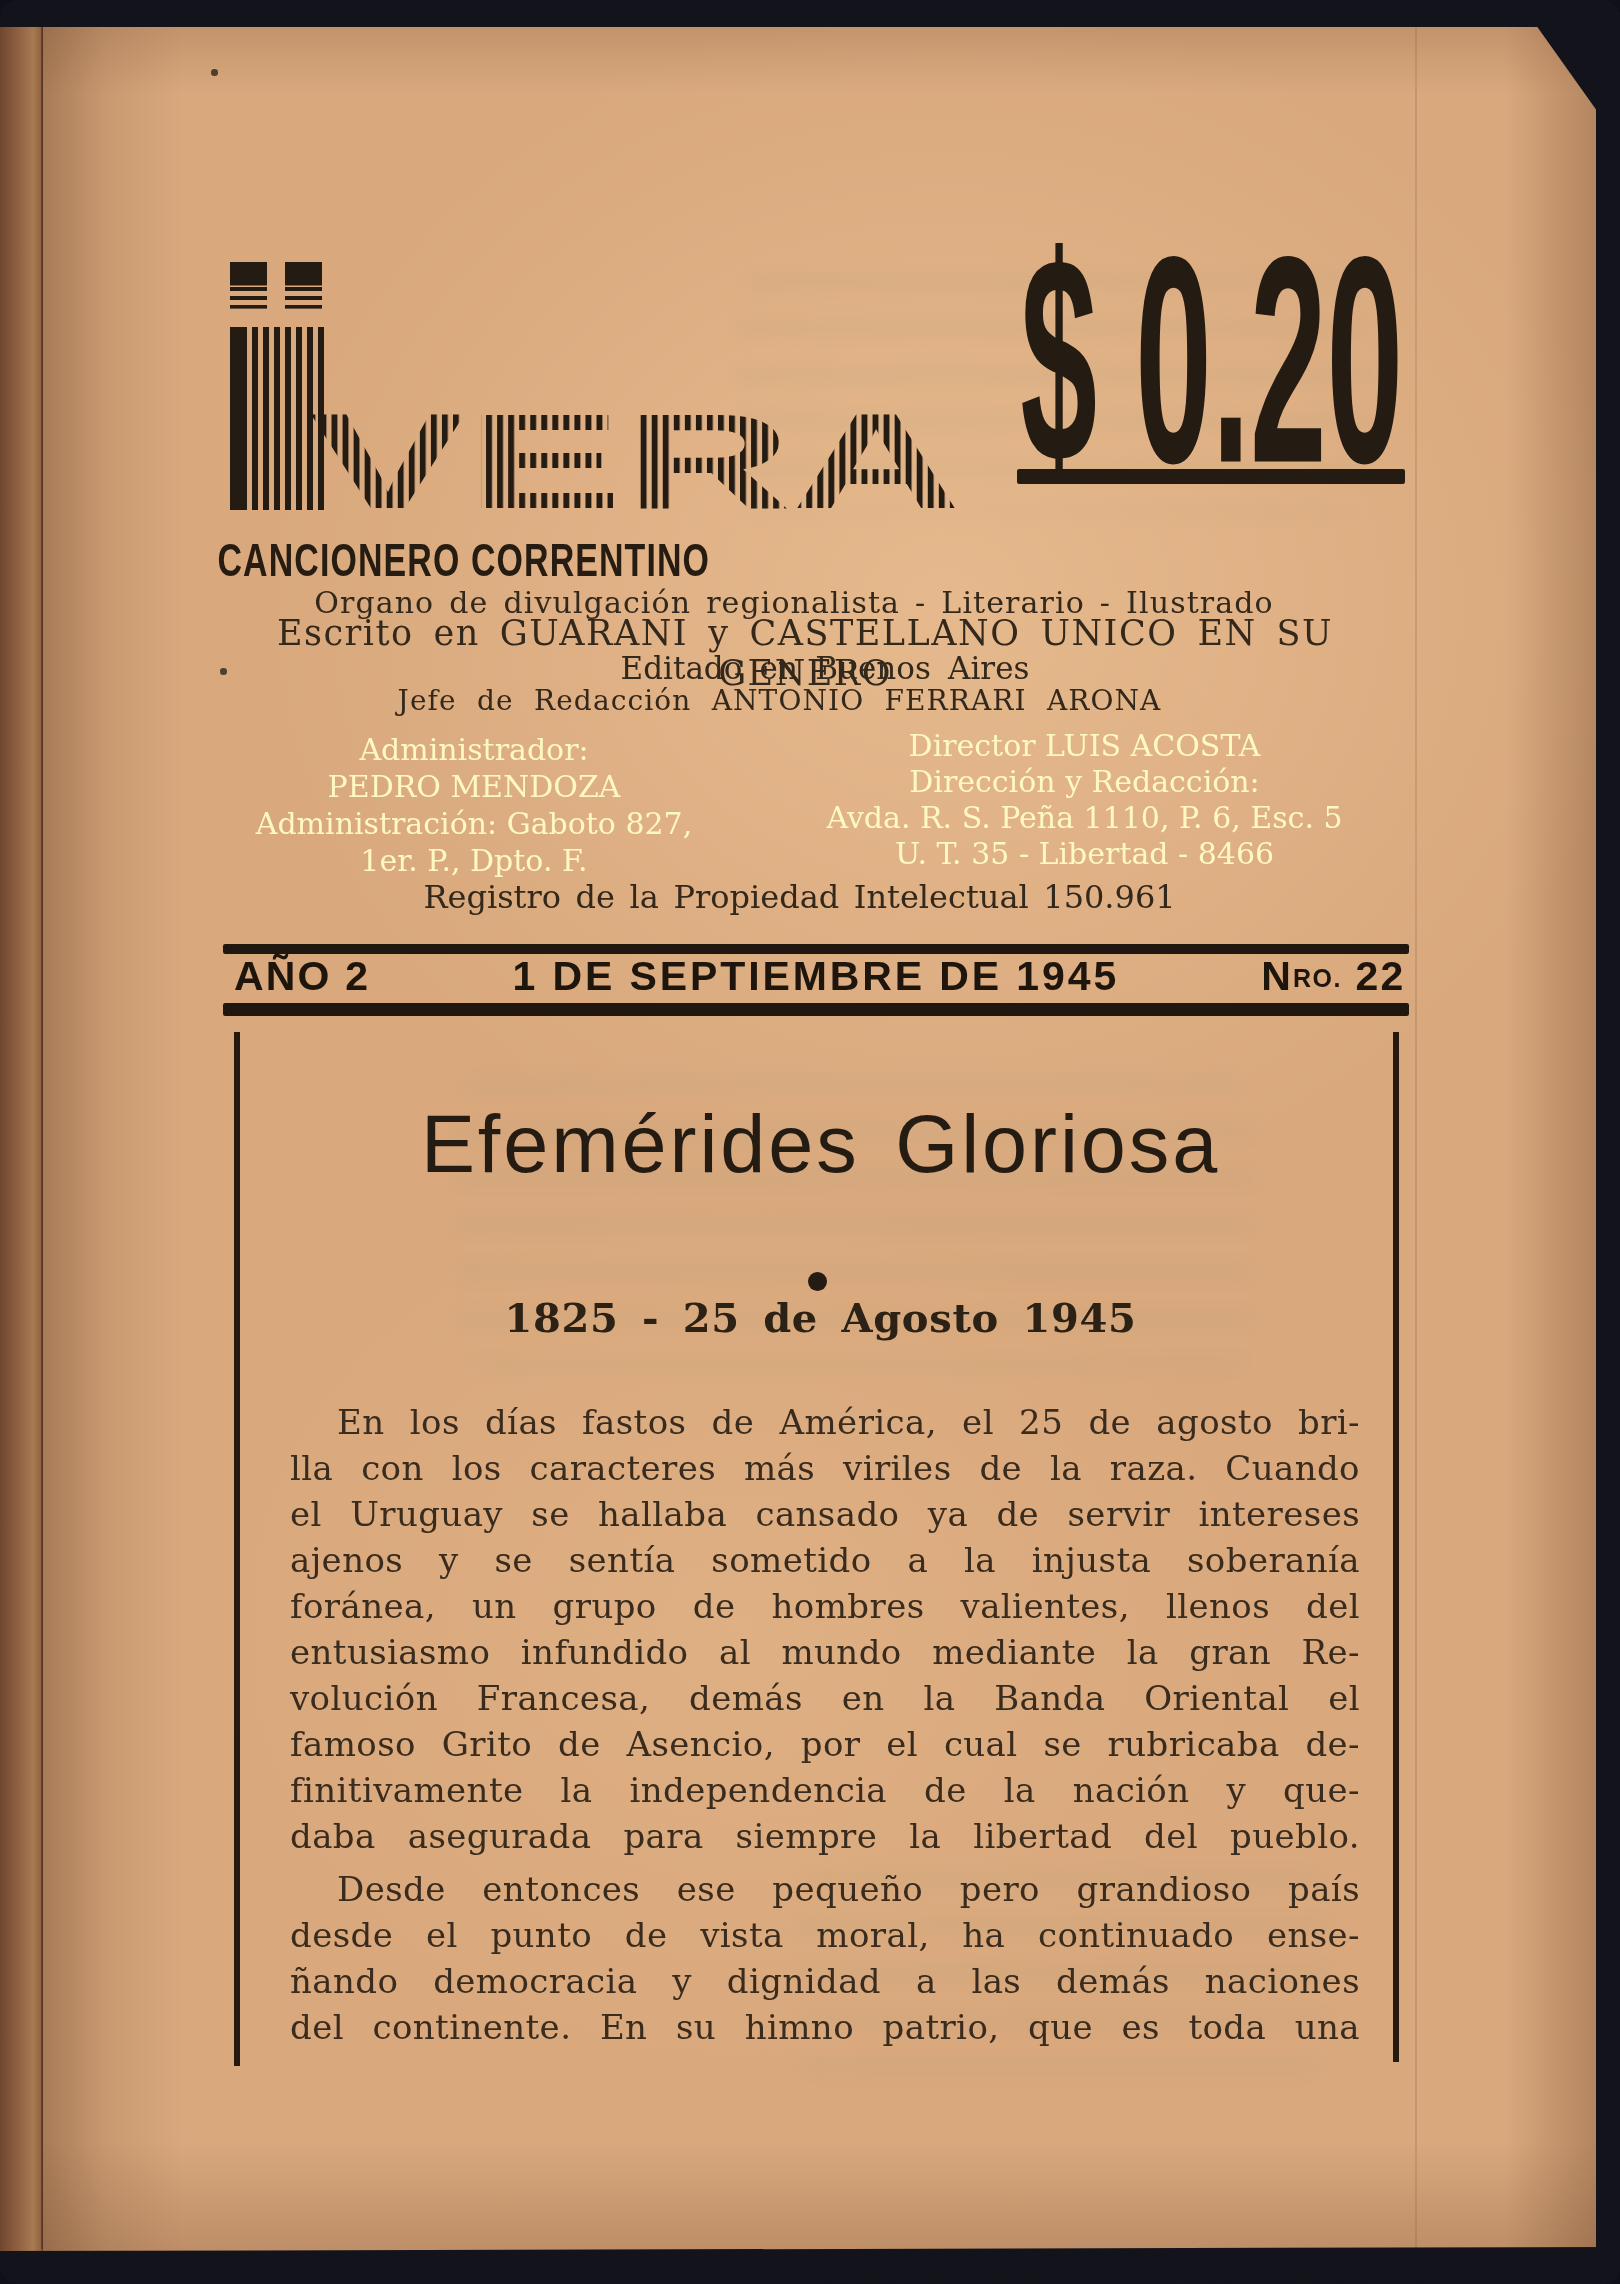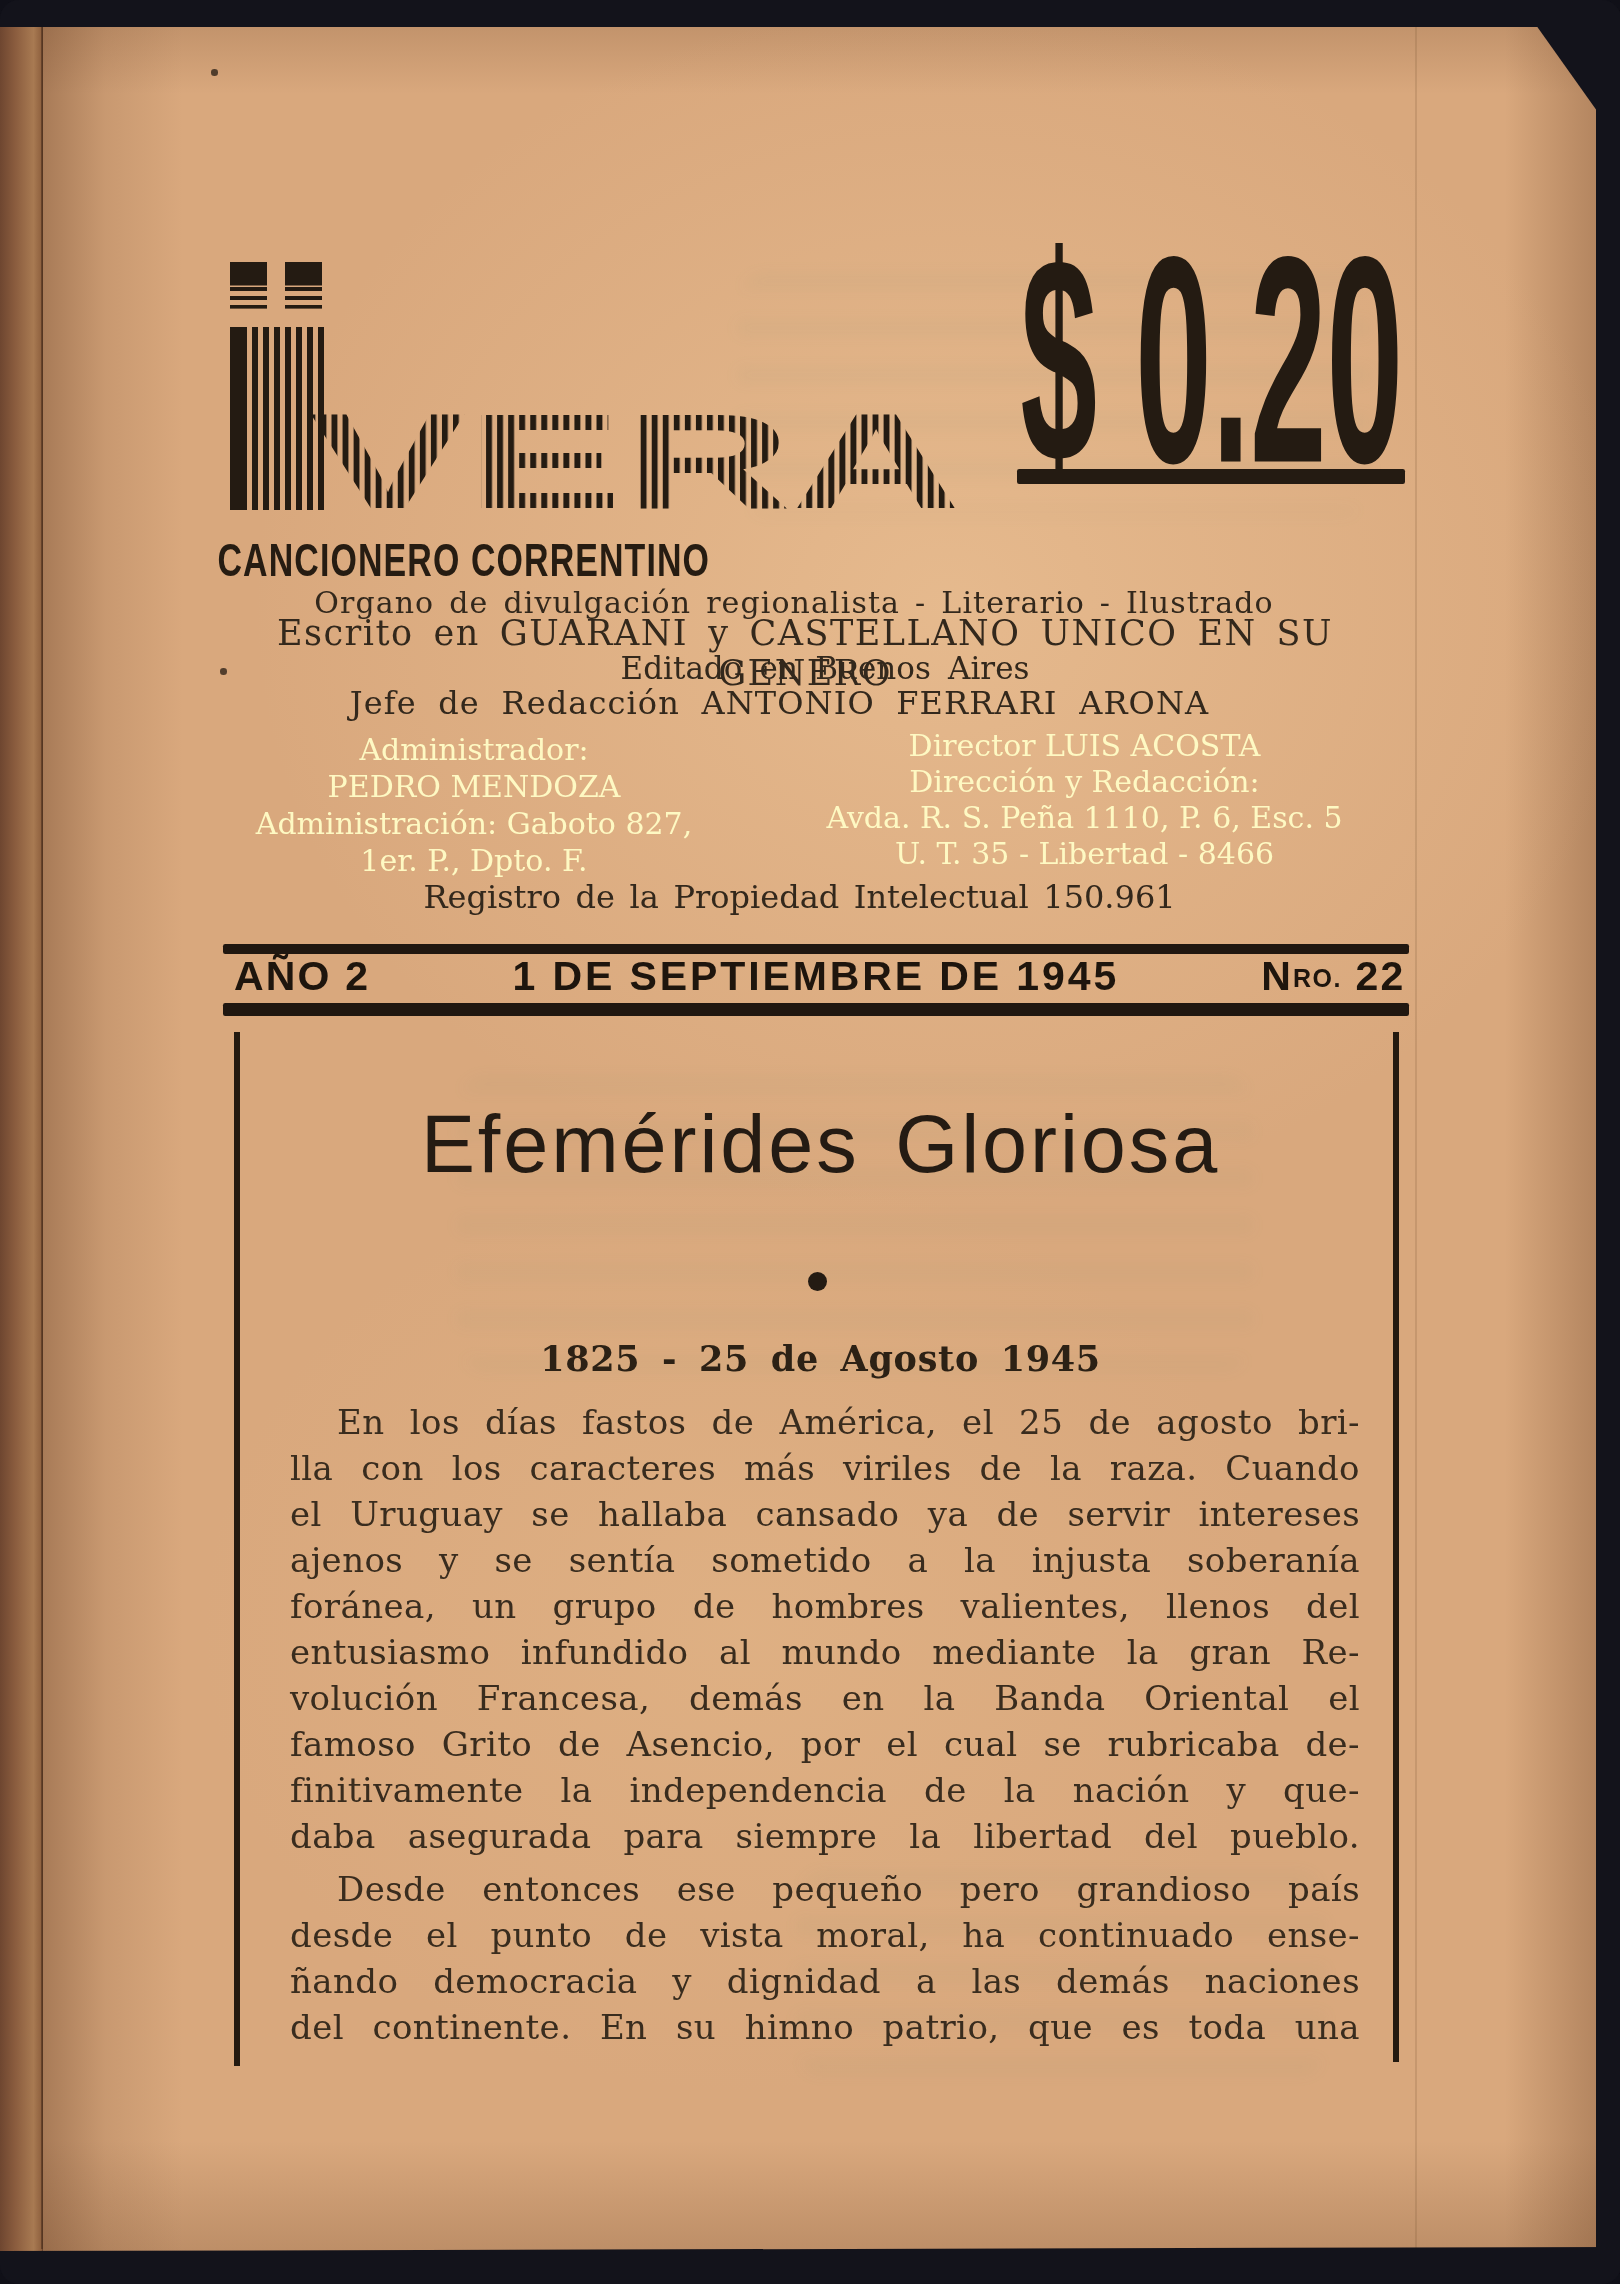--- a/index.html
+++ b/index.html
@@ -44,21 +44,21 @@
   .logo-vera{position:absolute;left:309px;top:408px;width:656px;height:106px;overflow:visible;}
   .price-svg{position:absolute;left:1019px;top:248px;width:390px;height:221px;overflow:visible;}
   .price-rule{position:absolute;left:1017px;top:469px;width:388px;height:14.7px;background:#241b12;border-radius:2.2px;}
   .tagline-svg{position:absolute;left:216px;top:535px;width:500px;height:52px;overflow:visible;}
 
   
   .infoline{position:absolute;text-align:center;color:#33281c;}
   .il1{left:280px;top:585px;width:1028px;font-size:30px;letter-spacing:1.1px;word-spacing:4.4px;}
   .il2{left:210px;top:613px;width:1190px;font-size:35px;letter-spacing:1.5px;word-spacing:7.4px;}
   .il3{left:486px;top:650px;width:678px;font-size:31px;word-spacing:7.4px;}
-  .il4{left:332px;top:684px;width:895px;font-size:32px;letter-spacing:1.1px;word-spacing:10.3px;}
+  .il4{left:332px;top:684px;width:895px;font-size:28px;letter-spacing:1.1px;word-spacing:10.3px;}
   .col{position:absolute;text-align:center;color:#fef9c3;font-size:30px;line-height:37px;}
   .col-admin{left:234px;top:731px;width:480px;}
   .col-dir{left:738px;top:728px;width:693px;line-height:36px;}
   .registry{left:352px;top:878px;width:895px;font-size:32px;word-spacing:4.4px;}
 
   
   .bar-rule{position:absolute;left:223px;width:1186px;background:#201710;border-radius:2.2px;}
   .bar-rule-top{top:944px;height:9.6px;}
   .bar-rule-bottom{top:1003px;height:12.5px;}
   .issue-row{position:absolute;left:234px;top:953px;width:1176px;display:flex;
@@ -70,22 +70,22 @@
   .issue-sup{font-size:25px;vertical-align:top;position:relative;top:2.2px;letter-spacing:1.5px;}
 
   
   .vrule{position:absolute;top:1032px;width:5.9px;background:#241a10;}
   .vrule-left{left:234px;height:1034px;}
   .vrule-right{left:1393px;height:1030px;}
   .article-title{position:absolute;left:239px;top:1096px;width:1163px;text-align:center;
       font-family:"Liberation Sans", sans-serif;font-weight:400;font-size:81px;line-height:97px;
       color:#241b13;letter-spacing:2.9px;word-spacing:10.3px;}
   .title-bullet{position:absolute;left:808px;top:1272px;width:19px;height:19px;border-radius:50%;background:#241b13;}
-  .article-dates{position:absolute;left:239px;top:1338px;width:1163px;text-align:center;
-      font-weight:bold;font-size:35px;color:#2c2115;word-spacing:8.8px;letter-spacing:0.7px;}
+  .article-dates{position:absolute;left:239px;top:1294px;width:1163px;text-align:center;
+      font-weight:bold;font-size:40px;color:#2c2115;word-spacing:8.8px;letter-spacing:0.7px;}
   .para{position:absolute;left:290px;width:1070px;color:#392c1e;
       font-size:34px;line-height:46px;letter-spacing:0.4px;}
   .para-1{top:1399px;} .para-2{top:1866px;}
   .bodyline{text-align:justify;text-align-last:justify;white-space:normal;}
   .para > .bodyline:first-child{text-indent:47px;}
 </style>
 </head>
 <body>
 
 <div class="scan">

